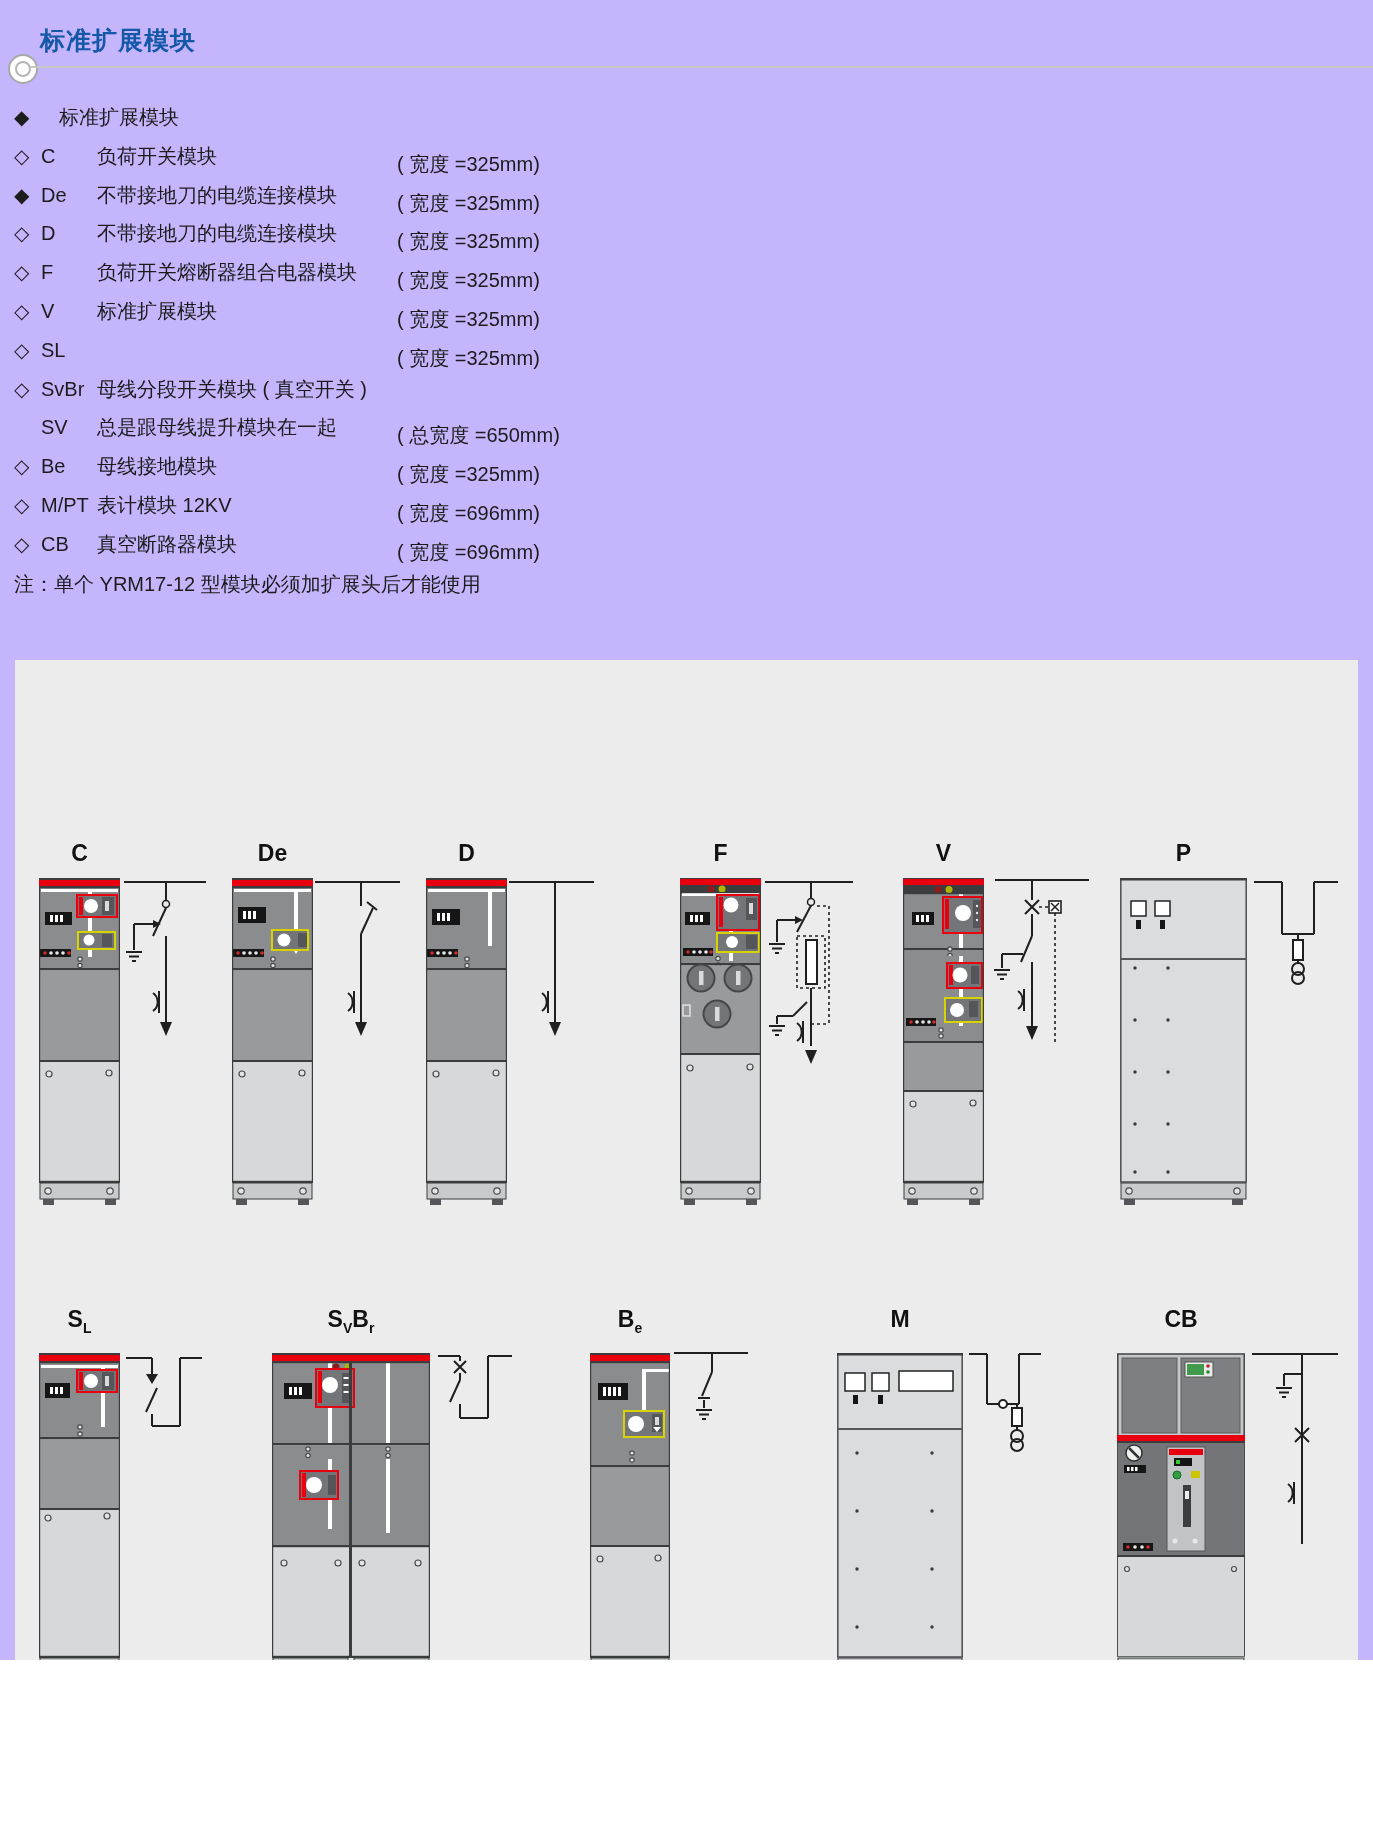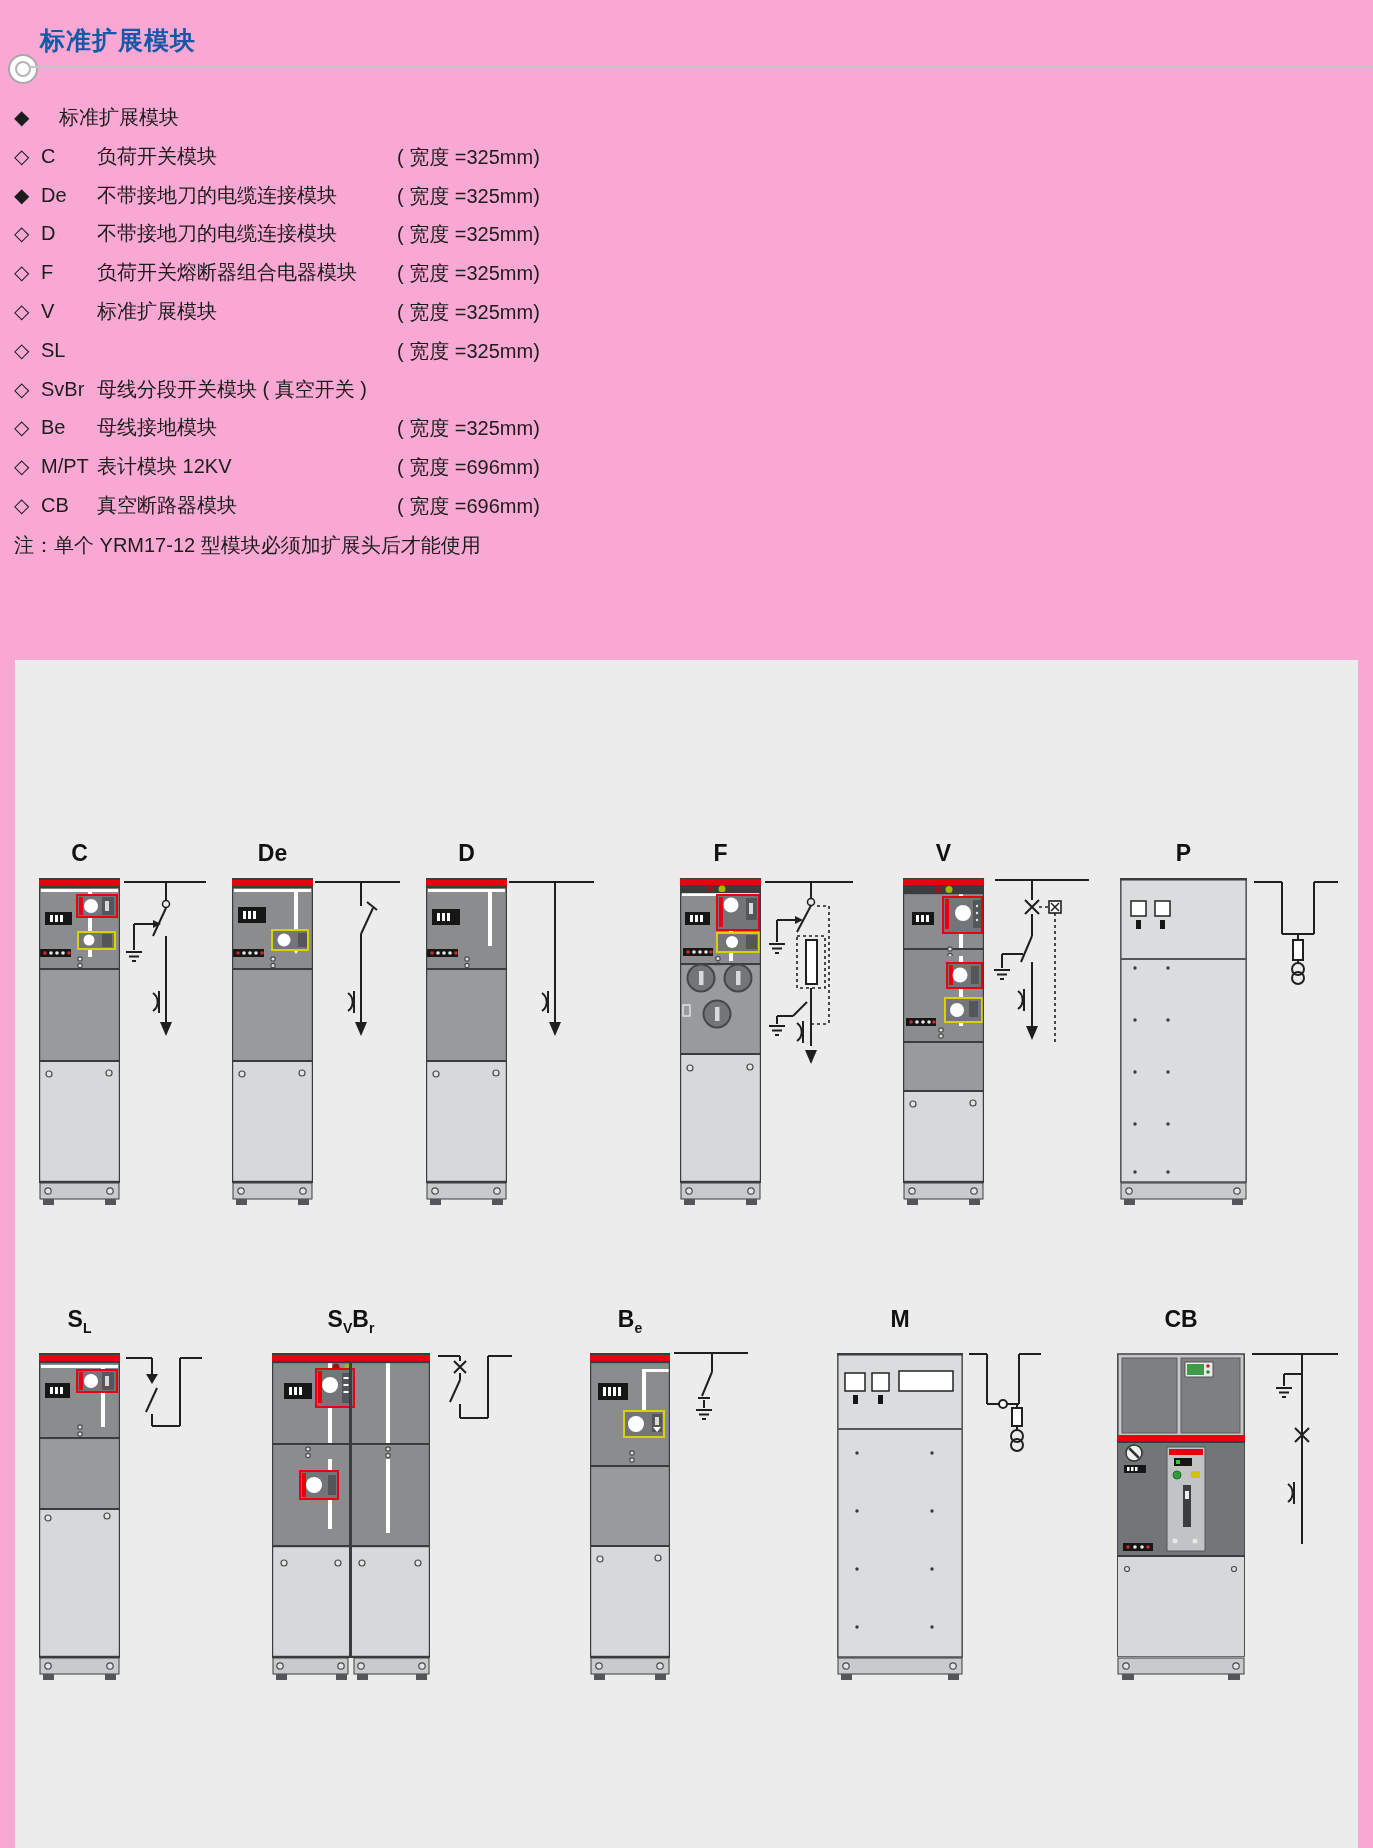--- a/index.html
+++ b/index.html
@@ -1,33 +1,33 @@
 <!DOCTYPE html>
 <html><head>
 <meta charset="utf-8">
 <style>
   html,body{margin:0;padding:0;background:#fff;}
-  #page{position:relative;width:1373px;height:1848px;background:#f9a8d4;
+  #page{position:relative;width:1373px;height:1660px;background:#c4b5fd;
         font-family:"Liberation Sans","DejaVu Sans",sans-serif;color:#1c1c1c;overflow:hidden;}
 
   
   .page-title{position:absolute;left:40px;top:24px;font-size:25px;font-weight:bold;color:#1558a8;letter-spacing:1px;}
   .rule{position:absolute;left:30px;top:66px;width:1343px;height:2px;background:#c6c6c6;}
   .orn{position:absolute;left:8px;top:54px;width:26px;height:26px;border:2px solid #a8a8a8;border-radius:50%;
        display:flex;align-items:center;justify-content:center;background:#fff;}
   .orn .inner{width:12px;height:12px;border:2px solid #b5b5b5;border-radius:50%;}
 
   
   .legend{position:absolute;left:14px;top:98px;width:700px;font-size:20px;}
   .lg-row{position:relative;height:38.8px;line-height:38.8px;white-space:nowrap;display:flex;}
   .lg-marker{width:27px;display:inline-block;}
   .lg-code{min-width:56px;display:inline-block;}
   .lg-code.empty{min-width:18px;}
   .lg-desc{display:inline-block;}
-  .lg-width{position:absolute;left:383px;top:1px;}
+  .lg-width{position:absolute;left:383px;top:8px;}
   .lg-note{height:40px;line-height:40px;white-space:nowrap;}
 
   
   .panel{position:absolute;left:15px;top:660px;width:1343px;height:1188px;background:#ececed;}
   .module{position:absolute;}
   .mod-label{position:absolute;top:0;left:0;text-align:center;font-size:23px;font-weight:bold;color:#111;}
   .mod-label sub{font-size:14px;}
   .module svg{position:absolute;display:block;}
 
   
@@ -103,20 +103,26 @@
       <span class="lg-width">( 宽度 =325mm)</span>
     </div>
 
     <div class="lg-row">
       <span class="lg-marker">◇</span>
       <span class="lg-code">SvBr</span>
       <span class="lg-desc">母线分段开关模块 ( 真空开关 )</span>
       <span class="lg-width"></span>
     </div>
 
+    <div class="lg-row">
+      <span class="lg-marker"></span>
+      <span class="lg-code">SV</span>
+      <span class="lg-desc">总是跟母线提升模块在一起</span>
+      <span class="lg-width">( 总宽度 =650mm)</span>
+    </div>
 
     <div class="lg-row">
       <span class="lg-marker">◇</span>
       <span class="lg-code">Be</span>
       <span class="lg-desc">母线接地模块</span>
       <span class="lg-width">( 宽度 =325mm)</span>
     </div>
 
     <div class="lg-row">
       <span class="lg-marker">◇</span>

